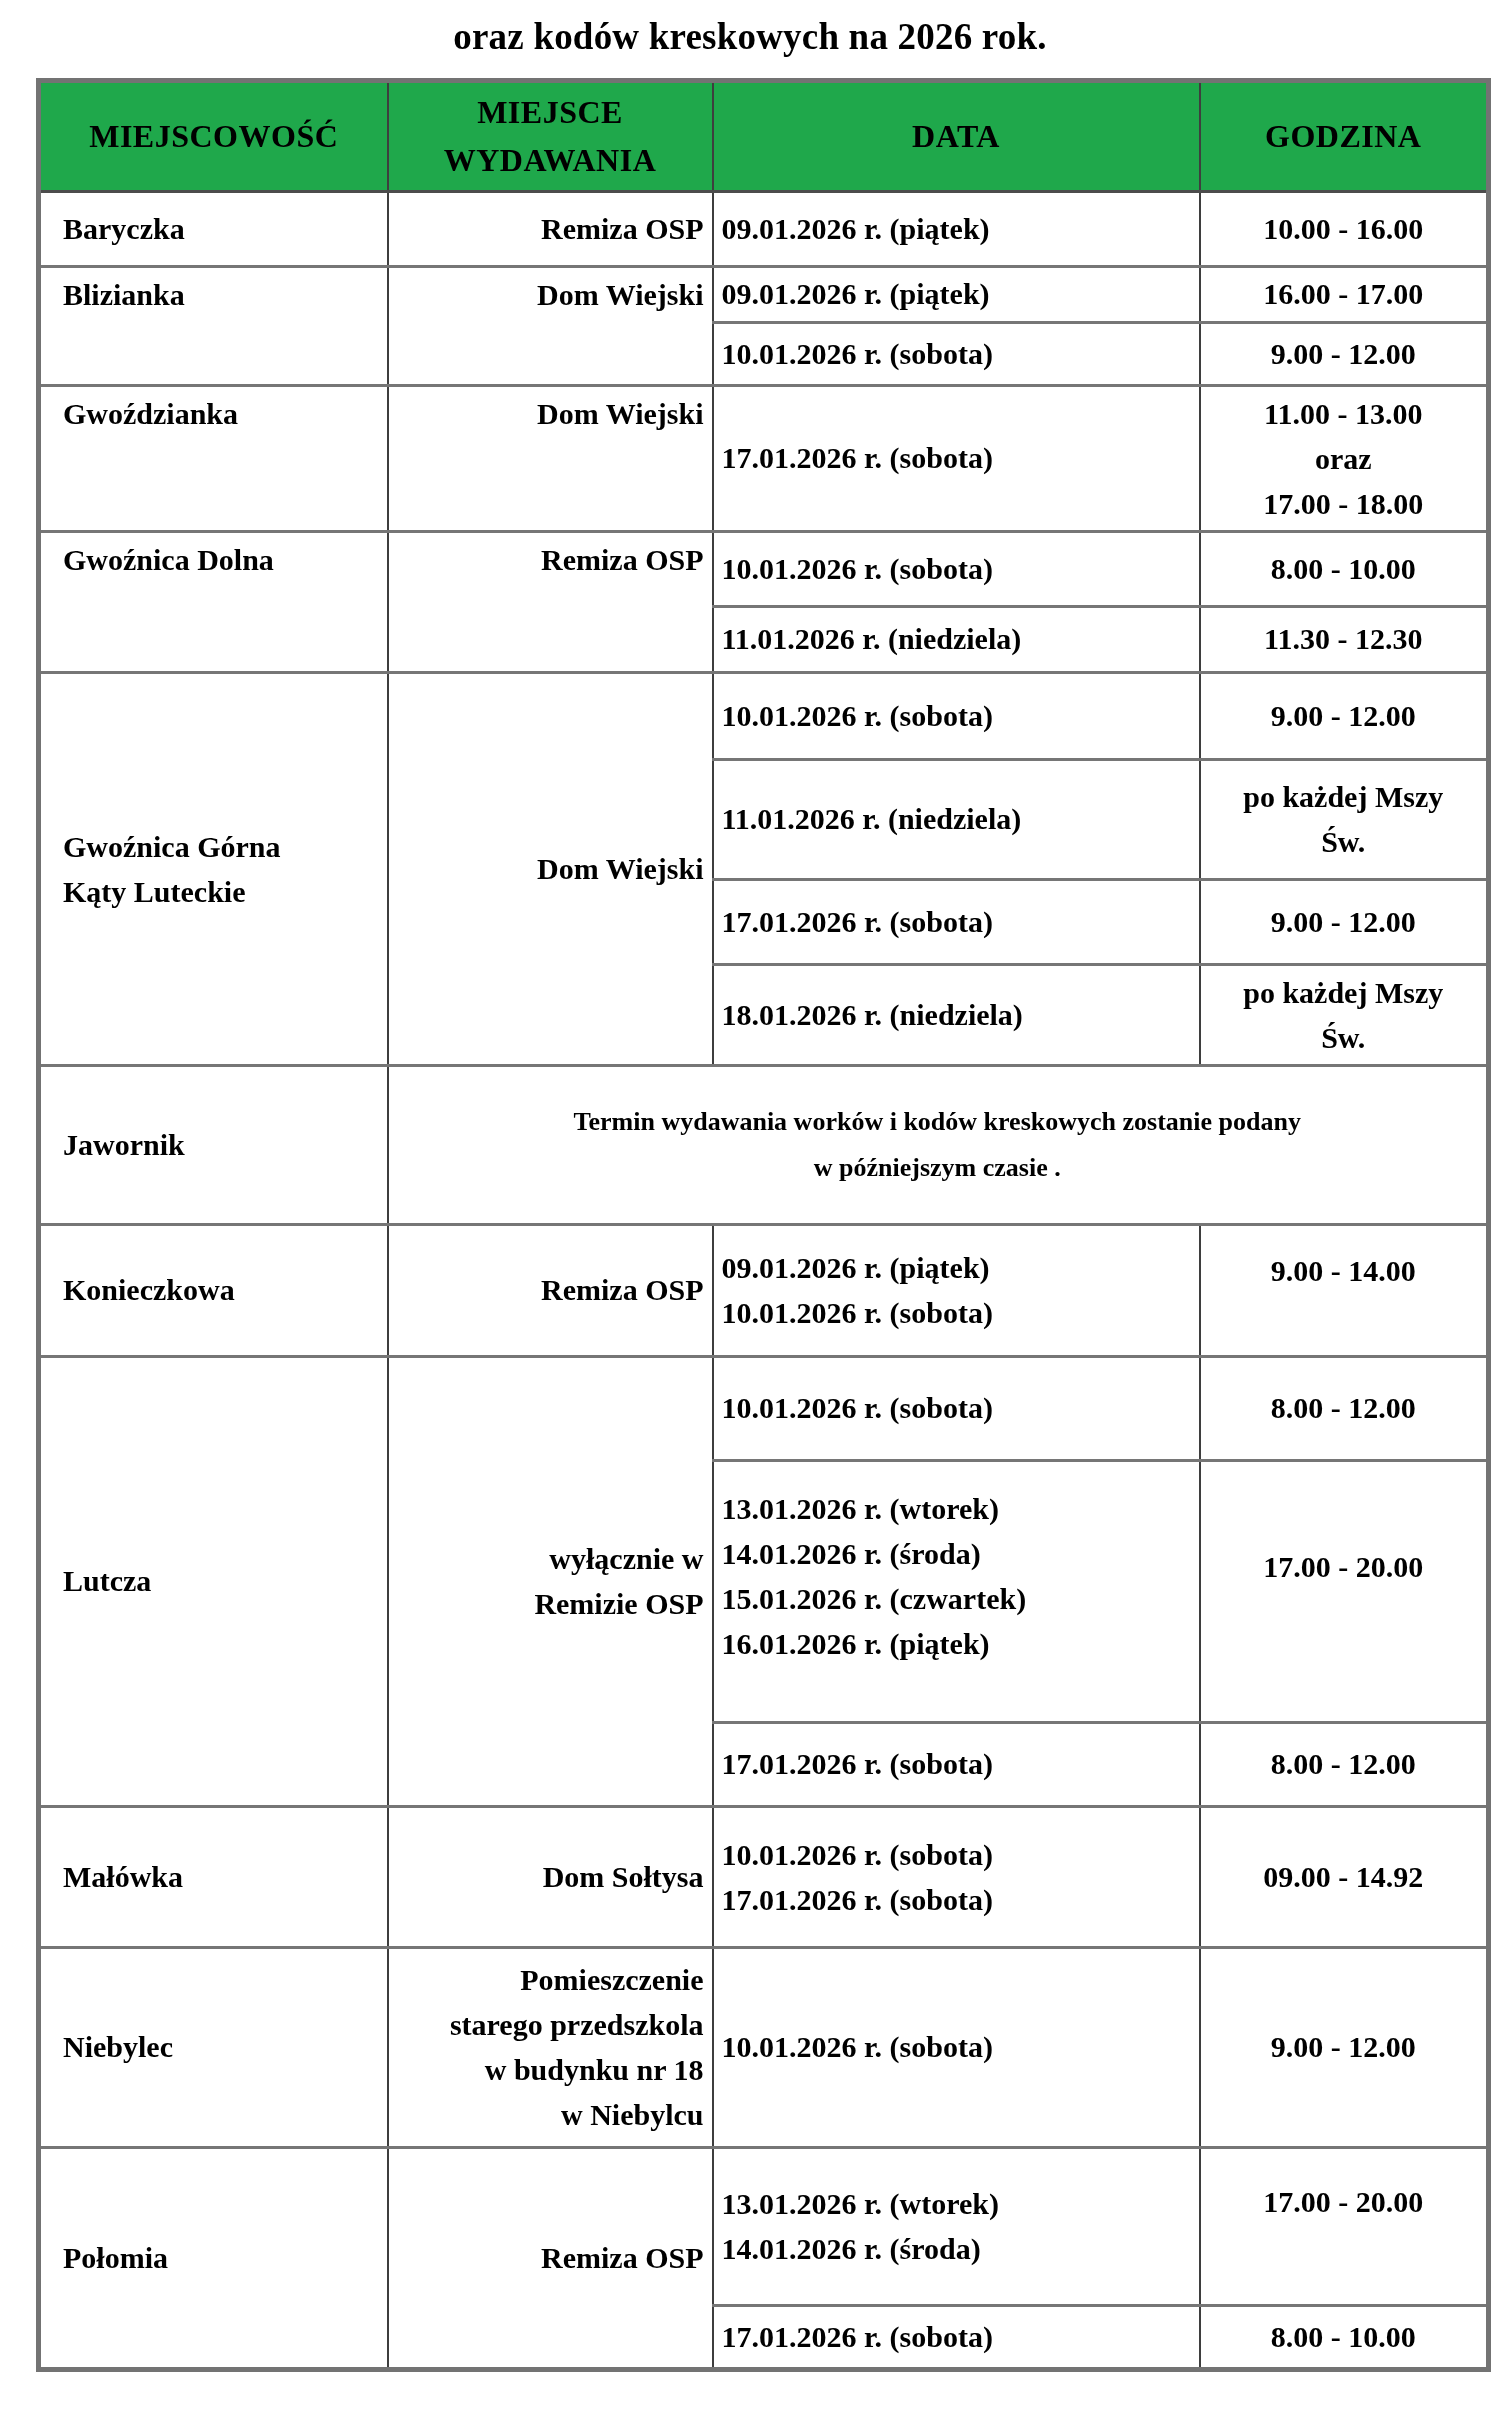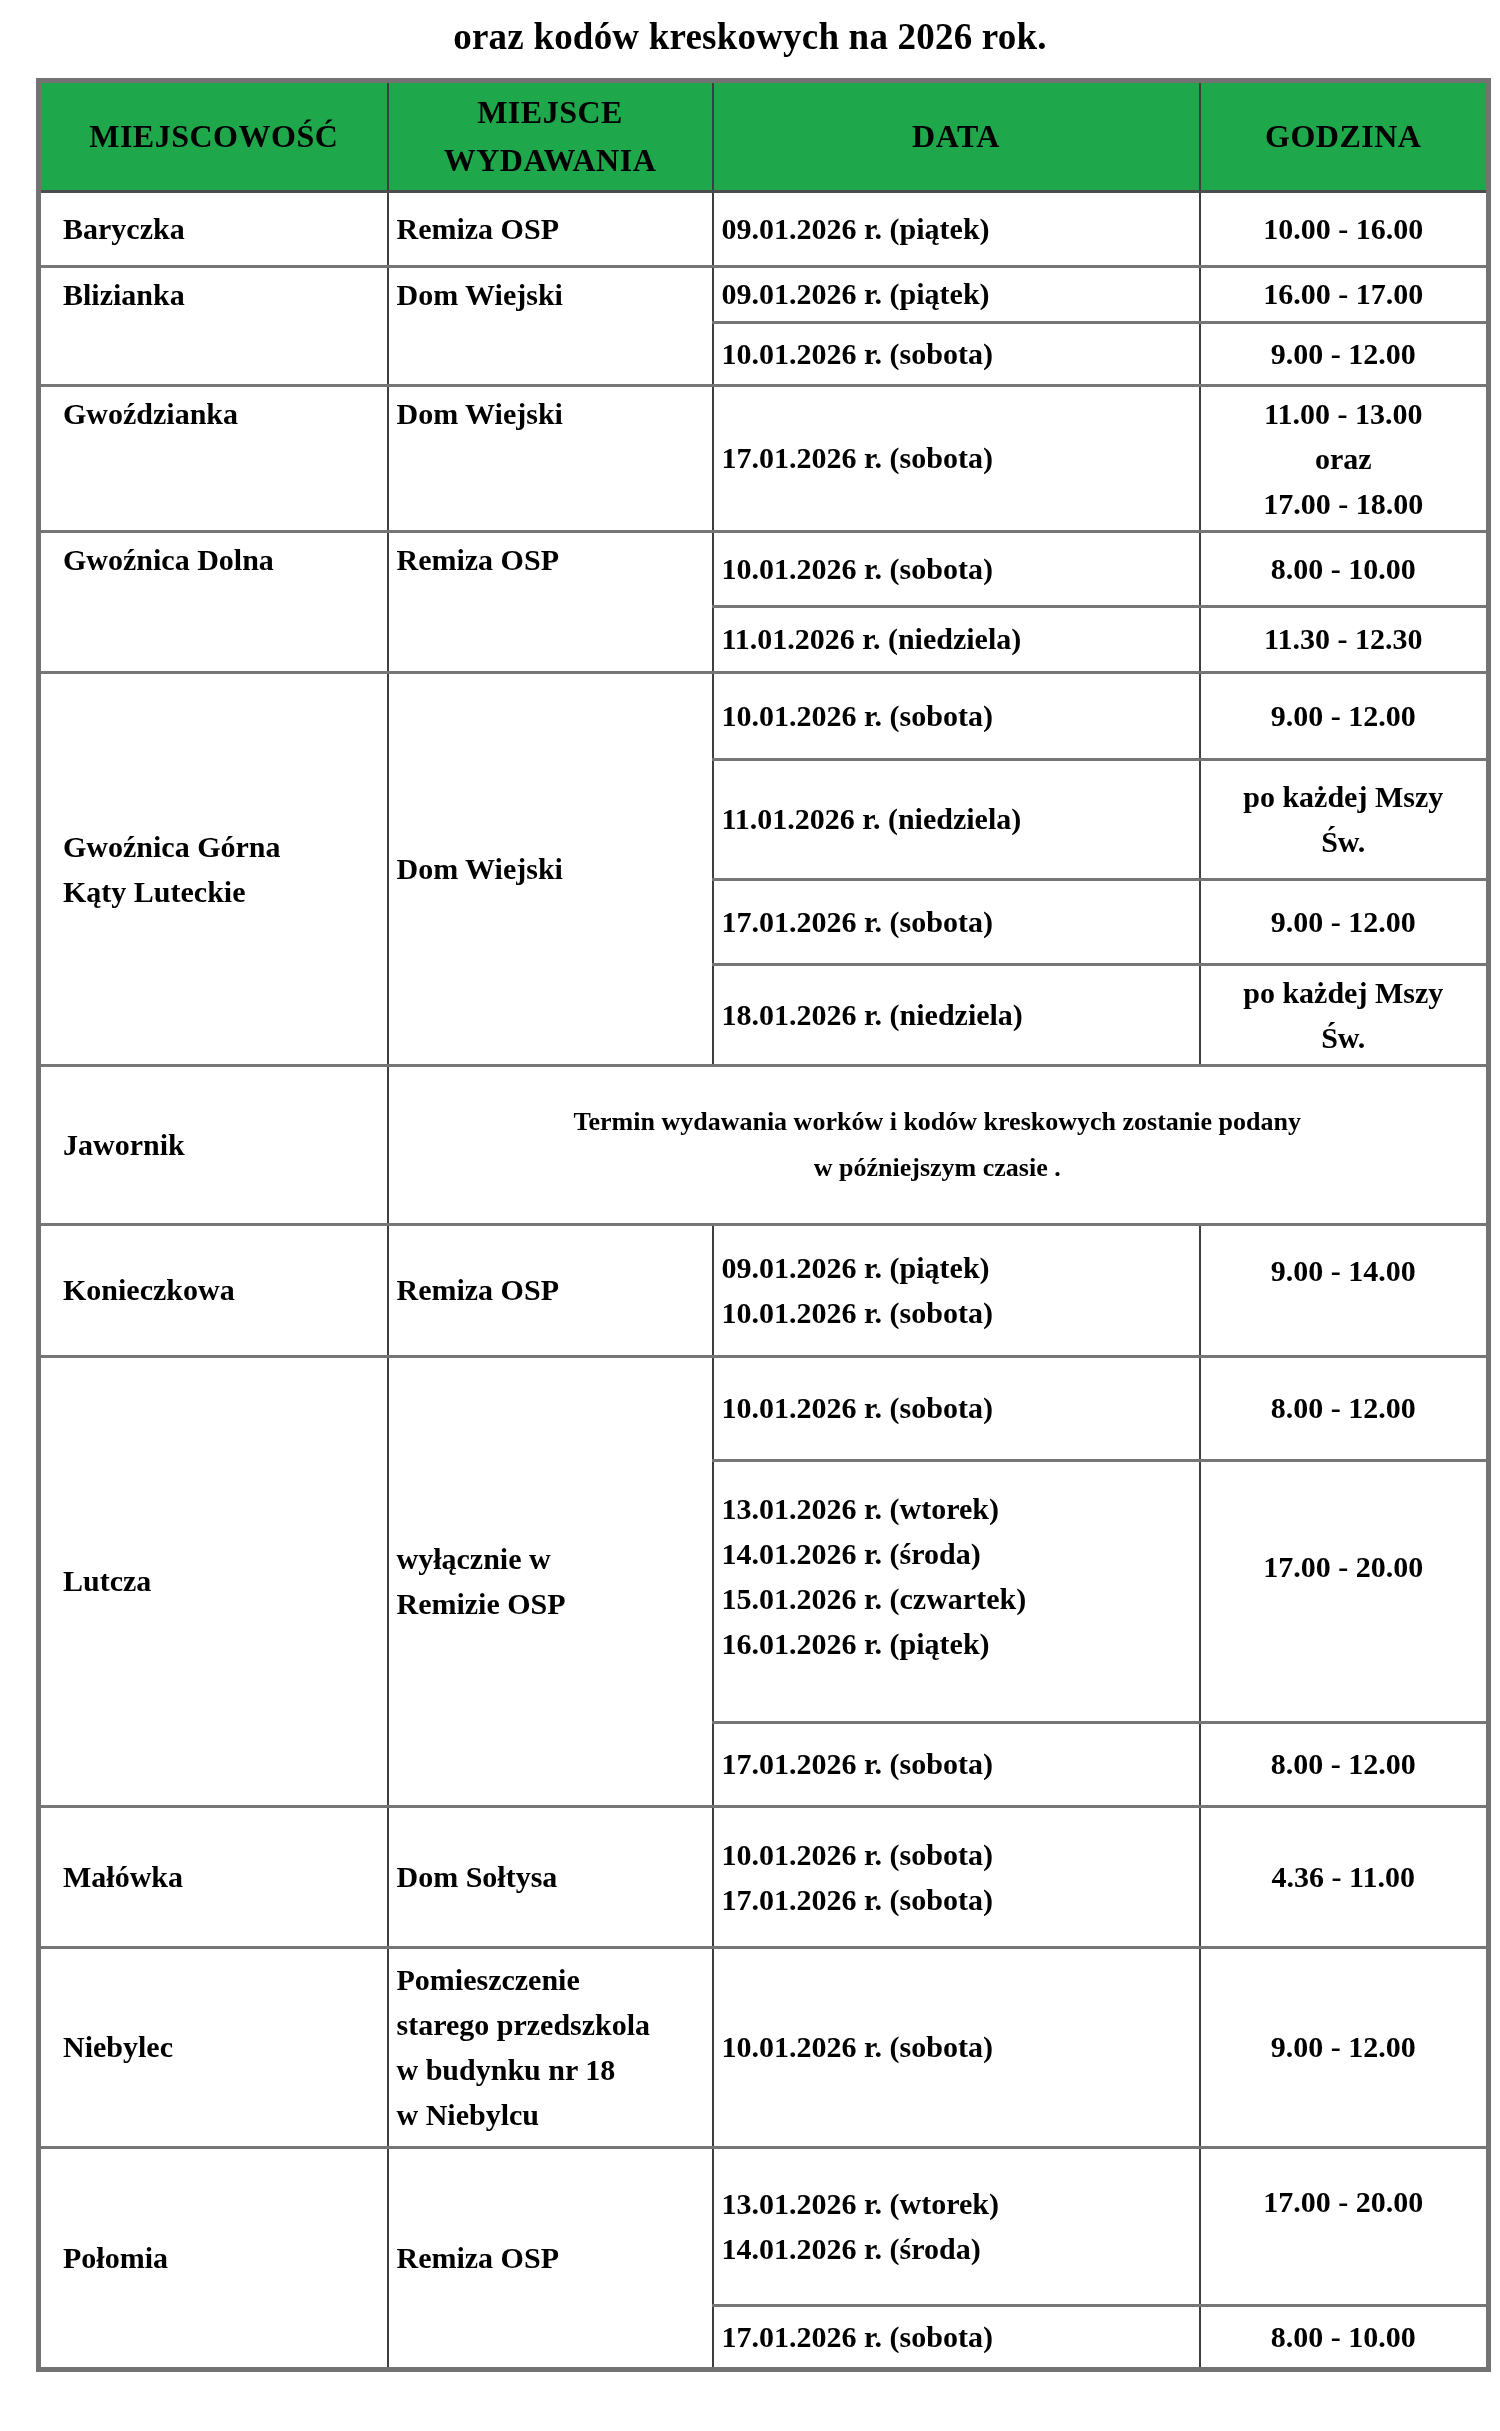--- a/index.html
+++ b/index.html
@@ -33,21 +33,21 @@
   td.hc{
     background:#1fa84b;
     text-align:center;
     font-size:32px;
     letter-spacing:.5px;
     border-top:3px solid #1c1c1c;
     border-bottom:3px solid #4c4c4c;
   }
   .pre{white-space:pre-line;line-height:1.5;}
   td.name{text-align:left;padding-left:22px;}
-  td.place{text-align:left;padding-left:8px;}
+  td.place{text-align:right;padding-left:8px;}
   td.date{text-align:left;padding-left:8px;}
   td.time{text-align:center;}
   td.vtop{vertical-align:top;padding-top:10px;}
   td.note{text-align:center;line-height:1.75;font-size:26px;}
   
   tr.h111{height:111px}tr.h75{height:75px}tr.h56{height:56px}tr.h63{height:63px}
   tr.h131{height:131px}tr.h66{height:66px}tr.h87{height:87px}tr.h120{height:120px}
   tr.h85{height:85px}tr.h86{height:86px}tr.h159{height:159px}tr.h132{height:132px}
   tr.h104{height:104px}tr.h262{height:262px}tr.h84{height:84px}tr.h141{height:141px}
   tr.h200{height:200px}tr.h158{height:158px}tr.h64{height:64px}
@@ -167,21 +167,21 @@
     <tr class="h84">
       <td class="date">17.01.2026 r. (sobota)</td>
       <td class="time">8.00 - 12.00</td>
     </tr>
 
     <tr class="h141">
       <td class="name">Małówka</td>
       <td class="place">Dom Sołtysa</td>
       <td class="date pre">10.01.2026 r. (sobota)
 17.01.2026 r. (sobota)</td>
-      <td class="time">4.36 - 11.00</td>
+      <td class="time">09.00 - 14.92</td>
     </tr>
 
     <tr class="h200">
       <td class="name">Niebylec</td>
       <td class="place pre">Pomieszczenie
 starego przedszkola
 w  budynku nr 18
 w Niebylcu</td>
       <td class="date">10.01.2026 r. (sobota)</td>
       <td class="time">9.00 - 12.00</td>

